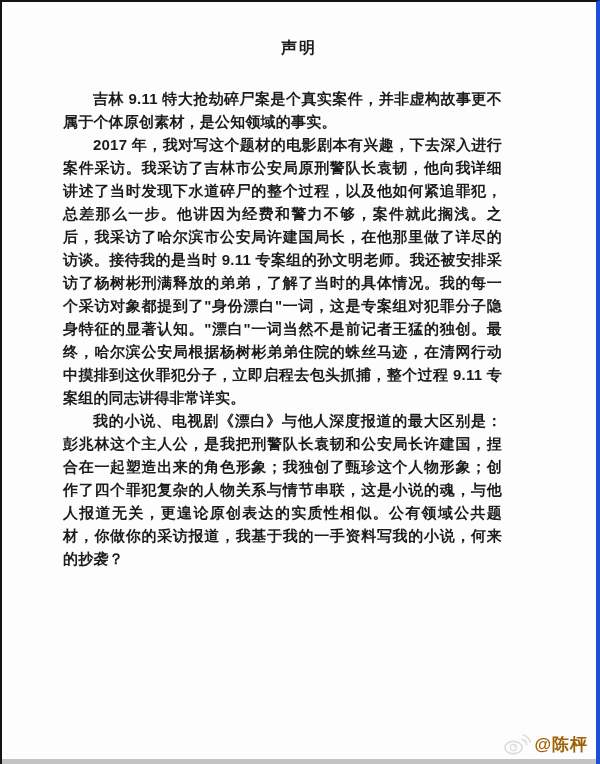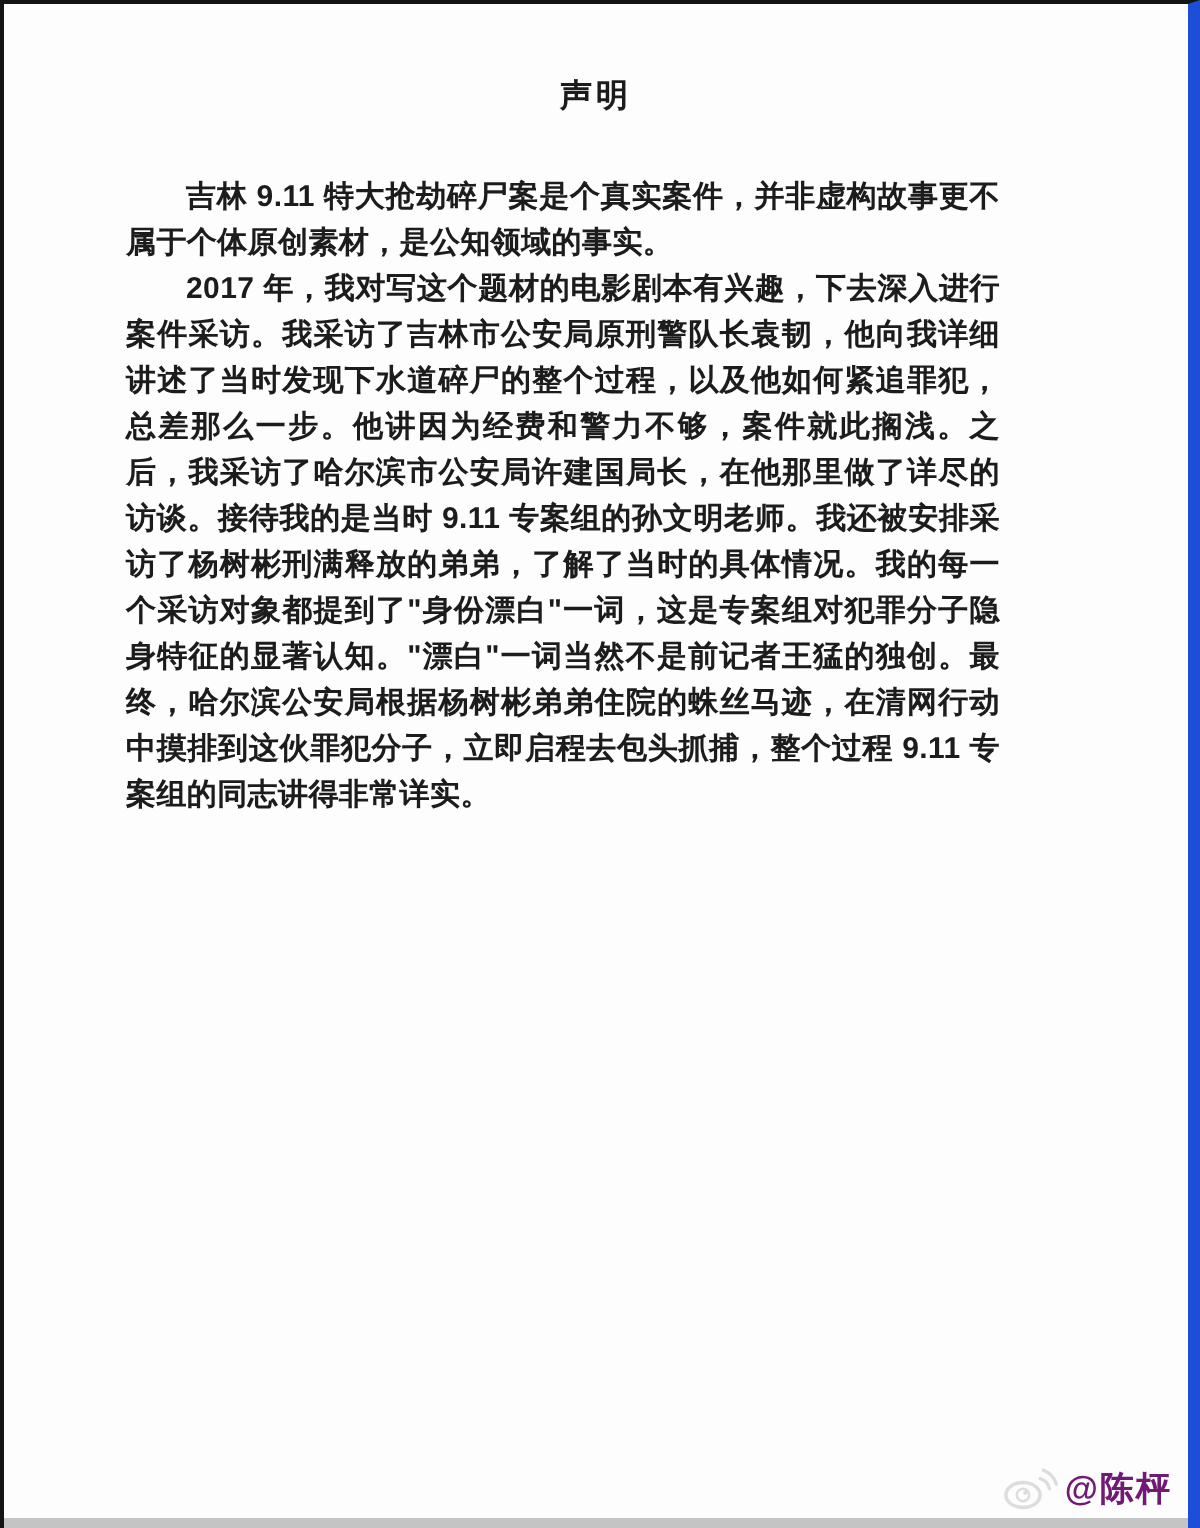--- a/index.html
+++ b/index.html
@@ -10,21 +10,21 @@
     background: #ffffff;
   }
   .page {
     position: relative;
     width: 600px;
     height: 764px;
     box-sizing: border-box;
     background: #fdfdfd;
     border-top: 2px solid #141414;
     border-left: 2px solid #141414;
-    border-right: 6px solid #1d4ed8;
+    border-right: 4px solid #1d4ed8;
     overflow: hidden;
     font-family: "Liberation Sans", "DejaVu Sans", sans-serif;
     color: #1c1c1c;
   }
   .doc-title {
     margin: 36px 0 0 0;
     text-align: center;
     font-size: 16px;
     font-weight: 700;
     letter-spacing: 2px;
@@ -66,24 +66,25 @@
 </head>
 <body>
 
 <div class="page">
 
   <h1 class="doc-title">声明</h1>
 
   <div class="doc-body">
     <p class="para">吉林 9.11 特大抢劫碎尸案是个真实案件，并非虚构故事更不属于个体原创素材，是公知领域的事实。</p>
     <p class="para">2017 年，我对写这个题材的电影剧本有兴趣，下去深入进行案件采访。我采访了吉林市公安局原刑警队长袁韧，他向我详细讲述了当时发现下水道碎尸的整个过程，以及他如何紧追罪犯，总差那么一步。他讲因为经费和警力不够，案件就此搁浅。之后，我采访了哈尔滨市公安局许建国局长，在他那里做了详尽的访谈。接待我的是当时 9.11 专案组的孙文明老师。我还被安排采访了杨树彬刑满释放的弟弟，了解了当时的具体情况。我的每一个采访对象都提到了"身份漂白"一词，这是专案组对犯罪分子隐身特征的显著认知。"漂白"一词当然不是前记者王猛的独创。最终，哈尔滨公安局根据杨树彬弟弟住院的蛛丝马迹，在清网行动中摸排到这伙罪犯分子，立即启程去包头抓捕，整个过程 9.11 专案组的同志讲得非常详实。</p>
+    <p class="para">我的小说、电视剧《漂白》与他人深度报道的最大区别是：彭兆林这个主人公，是我把刑警队长袁韧和公安局长许建国，捏合在一起塑造出来的角色形象；我独创了甄珍这个人物形象；创作了四个罪犯复杂的人物关系与情节串联，这是小说的魂，与他人报道无关，更遑论原创表达的实质性相似。公有领域公共题材，你做你的采访报道，我基于我的一手资料写我的小说，何来的抄袭？</p>
 
   </div>
 
-  <div class="watermark" style="color:#701a75;">
+  <div class="watermark" style="color:#a16207;">
     <span style="display:inline-block; line-height:0;">
       <svg width="28" height="24" viewBox="0 0 36 30" aria-hidden="true">
         <ellipse cx="13.5" cy="19.5" rx="11" ry="8" fill="none" stroke="#dedcdc" stroke-width="2.2"></ellipse>
         <circle cx="13.5" cy="19.5" r="4" fill="none" stroke="#dedcdc" stroke-width="1.6"></circle>
         <circle cx="15" cy="18" r="1.4" fill="#dedcdc"></circle>
         <path d="M24.5 9 A 8.5 8.5 0 0 1 30.5 15.5" fill="none" stroke="#dedcdc" stroke-width="2.2" stroke-linecap="round"></path>
         <path d="M26.5 3.5 A 14.5 14.5 0 0 1 35 12.5" fill="none" stroke="#dedcdc" stroke-width="2.2" stroke-linecap="round"></path>
       </svg>
     </span>
     <span class="watermark-text">@陈枰</span>

